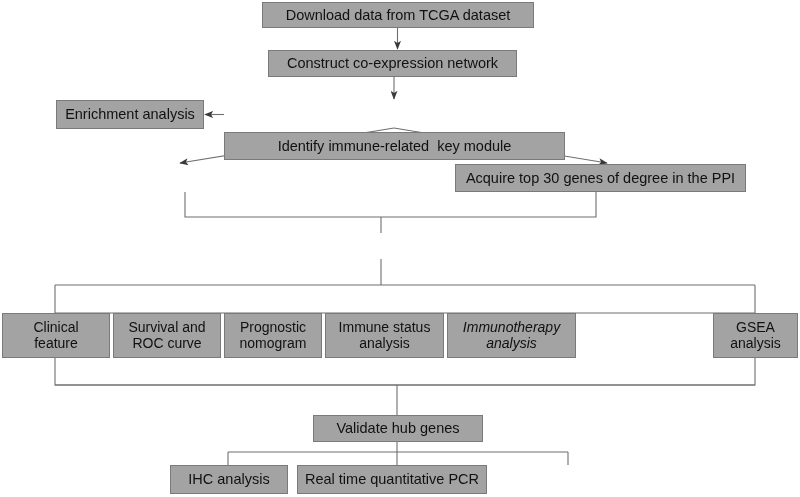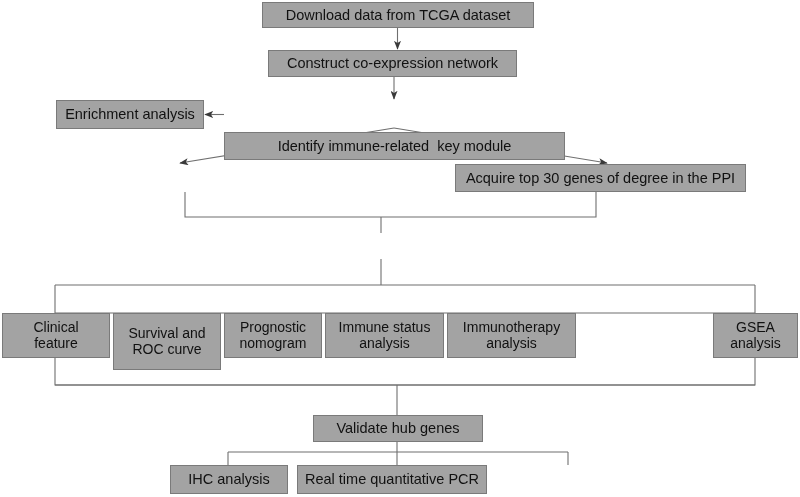--- a/index.html
+++ b/index.html
@@ -95,30 +95,30 @@
 
   <div class="node single" style="left:224px; top:100px; width:341px; height:28px;margin-top:32px;">Identify immune-related  key module</div>
 
 
   <div class="node single" style="left:455px; top:164px; width:291px; height:28px;">Acquire top 30 genes of degree in the PPI</div>
 
 
   <div class="node twoline" style="left:2px; top:313px; width:108px; height:45px;">Clinical
 feature</div>
 
-  <div class="node twoline" style="left:113px; top:313px; width:108px; height:57px;">Survival and
+  <div class="node twoline" style="left:113px; top:313px; width:108px; height:45px;">Survival and
 ROC curve</div>
 
   <div class="node twoline" style="left:224px; top:313px; width:98px; height:45px;">Prognostic
 nomogram</div>
 
   <div class="node twoline" style="left:325px; top:313px; width:119px; height:45px;">Immune status
 analysis</div>
 
-  <div class="node twoline" style="left:447px; top:313px; width:129px; height:45px;">Immunotherapy
+  <div class="node twoline" style="left:447px; top:313px; width:129px; height:45px;font-style:italic;">Immunotherapy
 analysis</div>
 
 
   <div class="node twoline" style="left:713px; top:313px; width:85px; height:45px;">GSEA
 analysis</div>
 
   <div class="node single" style="left:313px; top:415px; width:170px; height:27px;">Validate hub genes</div>
 
   <div class="node single" style="left:170px; top:465px; width:118px; height:29px;">IHC analysis</div>
 

